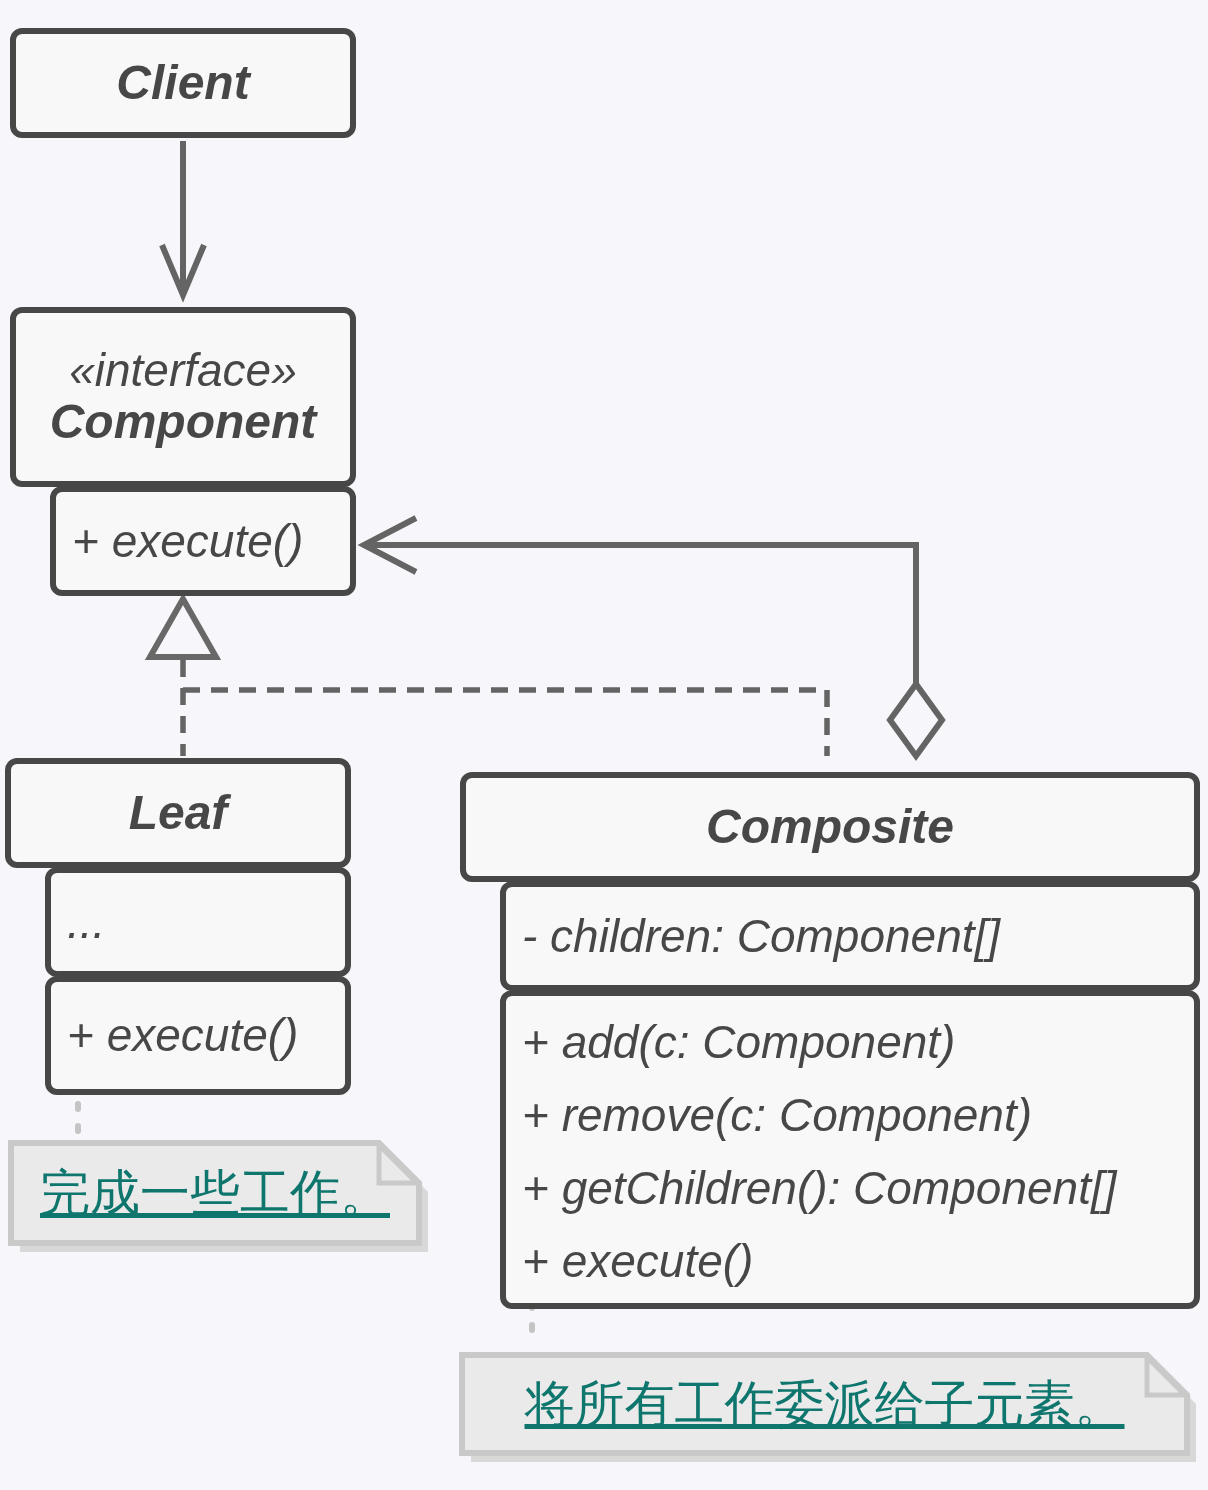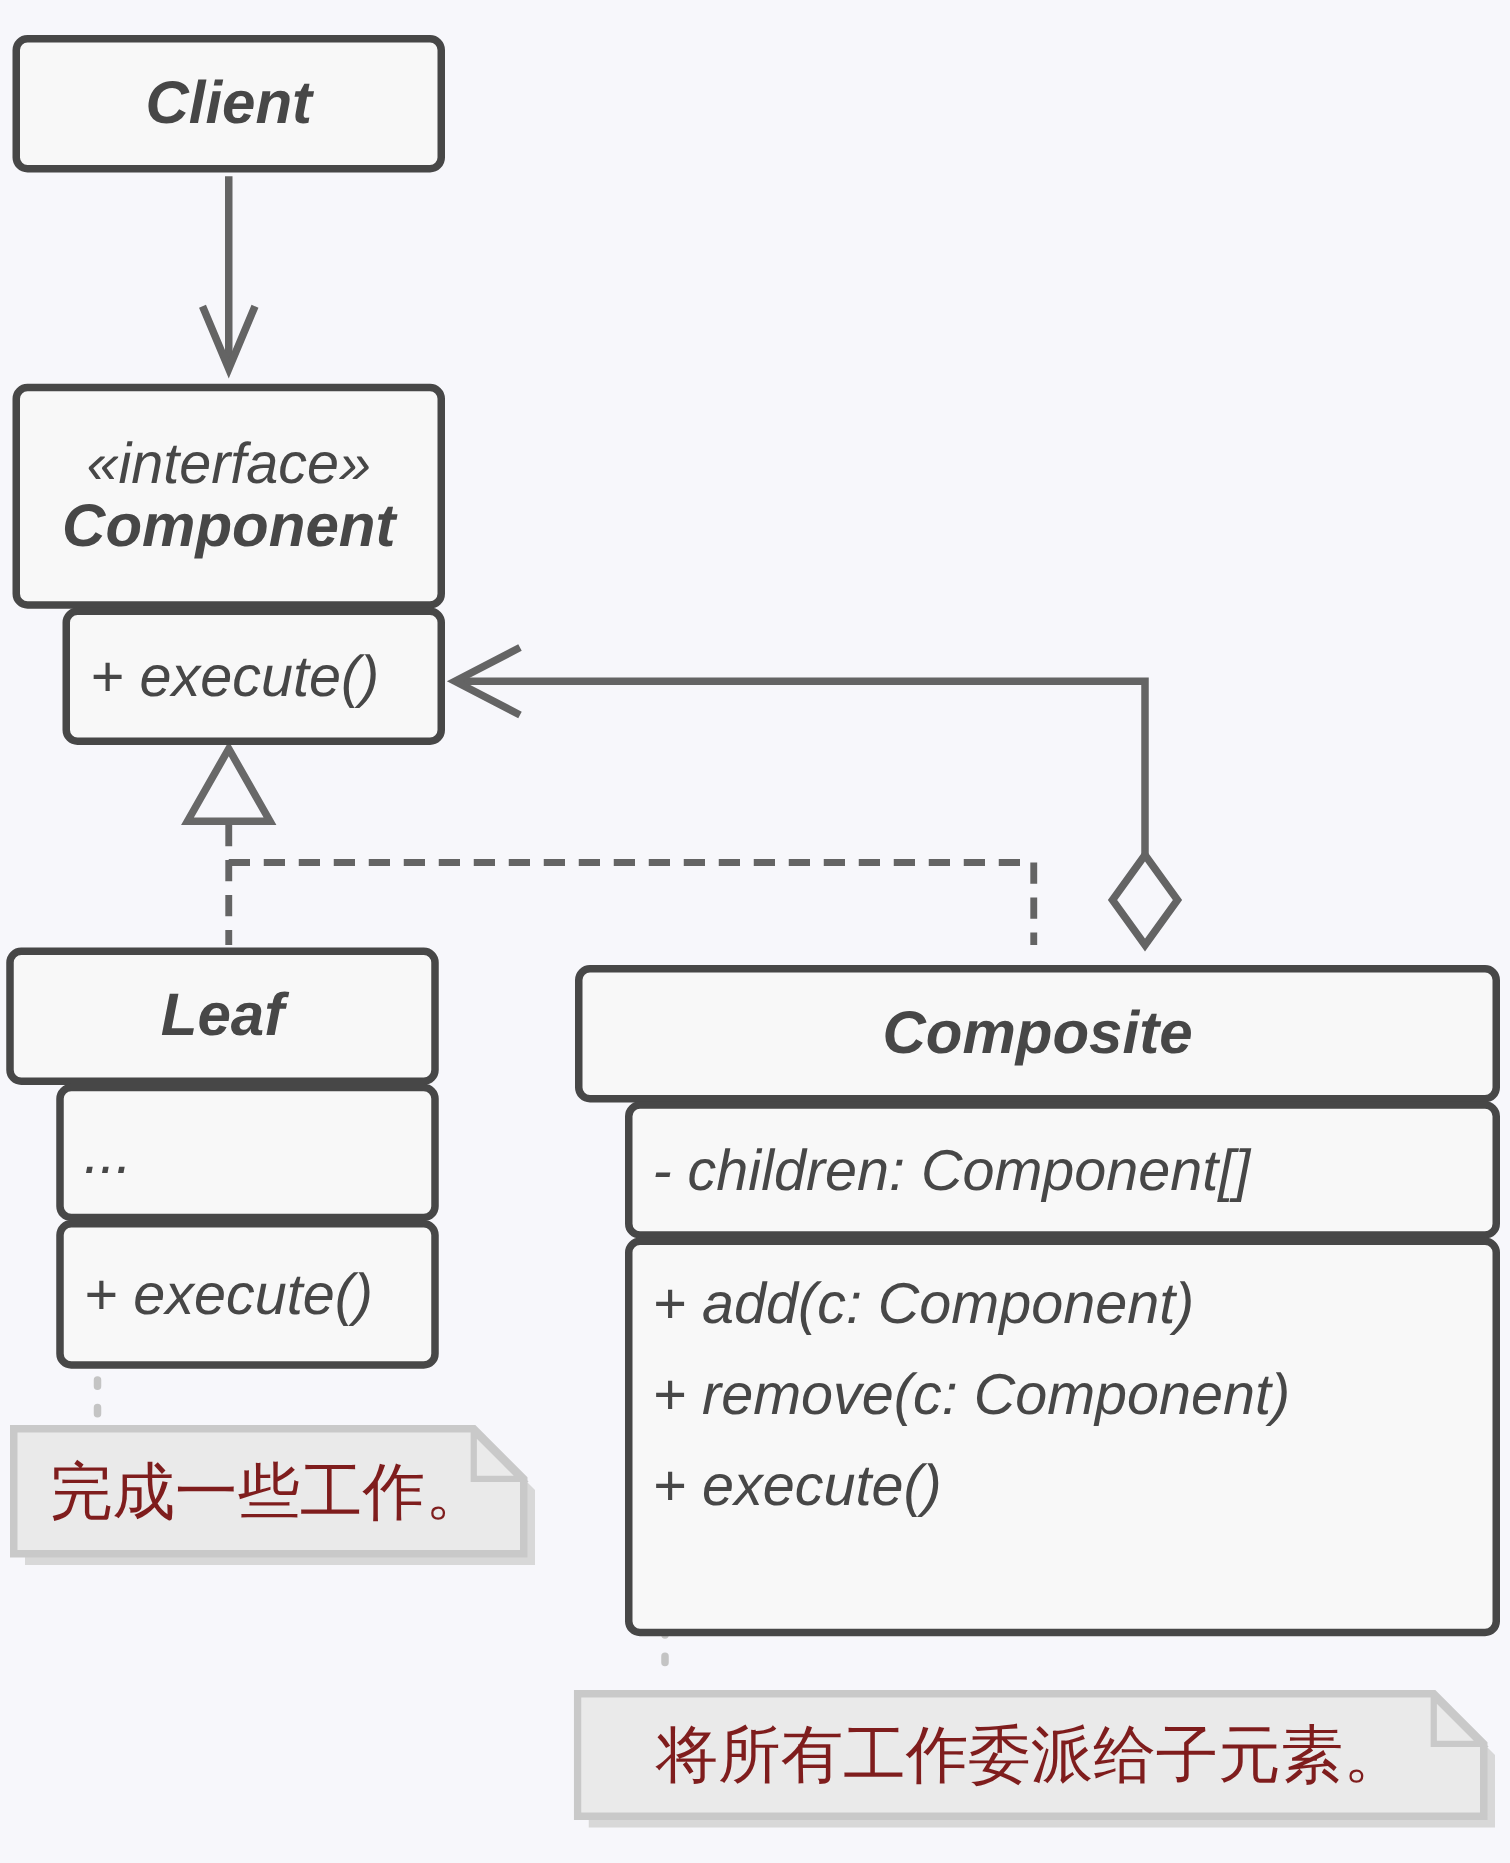--- a/index.html
+++ b/index.html
@@ -29,21 +29,21 @@
   .member{font-size:46px;line-height:73px;padding-left:16px;white-space:nowrap;}
   .cmp.members{justify-content:center;margin-left:40px;}
   .cmp.members.multi{justify-content:flex-start;padding-top:10px;padding-bottom:22px;}
 
   
   .note{position:absolute;}
   .note svg{position:absolute;left:0;top:0;}
   .note-text{
     position:absolute;left:0;top:0;right:10px;bottom:10px;
     display:flex;align-items:center;justify-content:center;
-    font-size:50px;color:#7f1d1d;white-space:nowrap;
+    font-size:50px;color:#0f766e;white-space:nowrap;text-decoration:underline;
   }
 
   
   .ln{stroke:#646464;stroke-width:6;fill:none;}
   .open-head{stroke:#646464;stroke-width:6;fill:none;stroke-linejoin:miter;}
   .dash{stroke:#646464;stroke-width:5.5;fill:none;stroke-dasharray:17 11;}
   .tri{fill:#f7f7fb;stroke:#686868;stroke-width:6;stroke-linejoin:miter;}
   .dia{fill:#f7f7fb;stroke:#646464;stroke-width:6;stroke-linejoin:miter;}
   .dotted{stroke:#c4c4c4;stroke-width:6;fill:none;stroke-dasharray:5 17;stroke-linecap:round;}
   .note-body{fill:#eaeaea;stroke:#c9c9c9;stroke-width:6;stroke-linejoin:miter;}
@@ -107,20 +107,21 @@
   <div class="uml-class" style="left:460px;top:758px;width:740px;">
     <div class="cmp title" style="height:110px;margin-top:14px;">
       <span class="class-title">Composite</span>
     </div>
     <div class="cmp members" style="height:110px;">
       <span class="member">- children: Component[]</span>
     </div>
     <div class="cmp members multi" style="height:319px;">
       <span class="member">+ add(c: Component)</span>
       <span class="member">+ remove(c: Component)</span>
+      <span class="member">+ getChildren(): Component[]</span>
       <span class="member">+ execute()</span>
     </div>
   </div>
 
   <div class="note" style="left:8px;top:1140px;width:424px;height:116px;">
     <svg width="424" height="116" viewBox="0 0 424 116">
       <polygon class="note-shadow" points="12,12 380,12 420,52 420,112 12,112"></polygon>
       <polygon class="note-body" points="3,3 371,3 411,43 411,103 3,103"></polygon>
       <polygon class="note-fold" points="371,5 409,43 371,43"></polygon>
     </svg>

